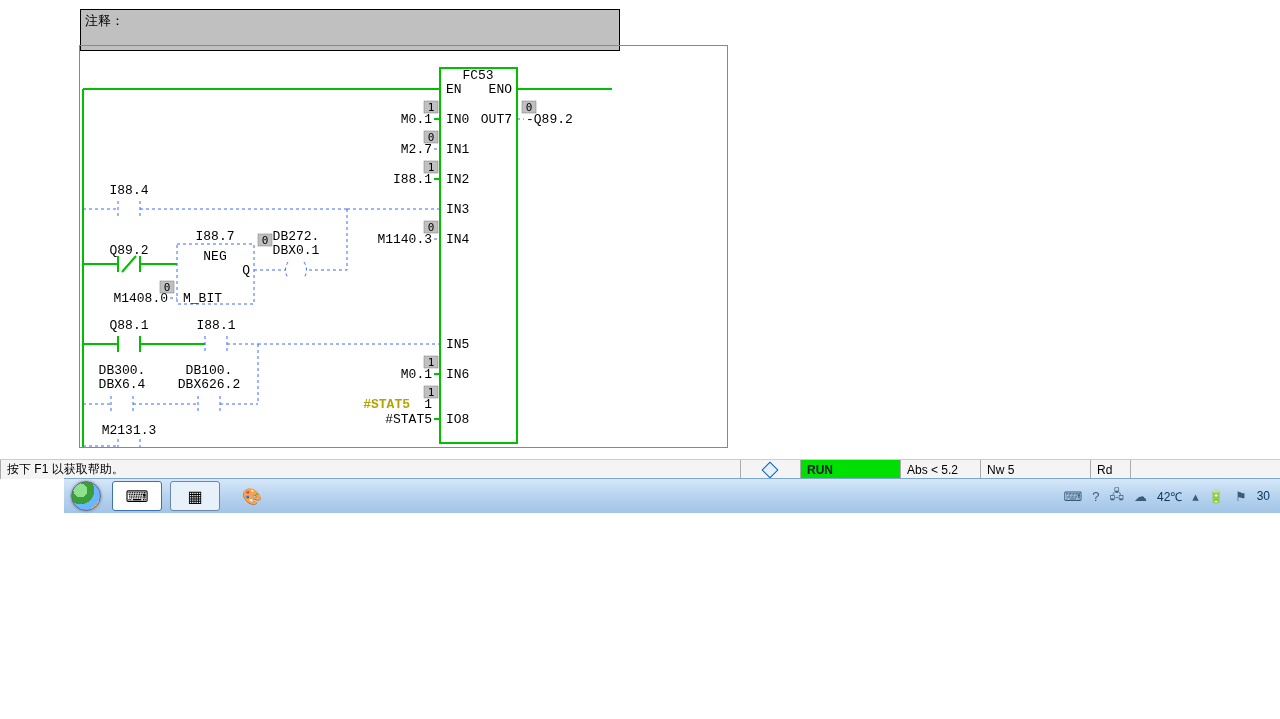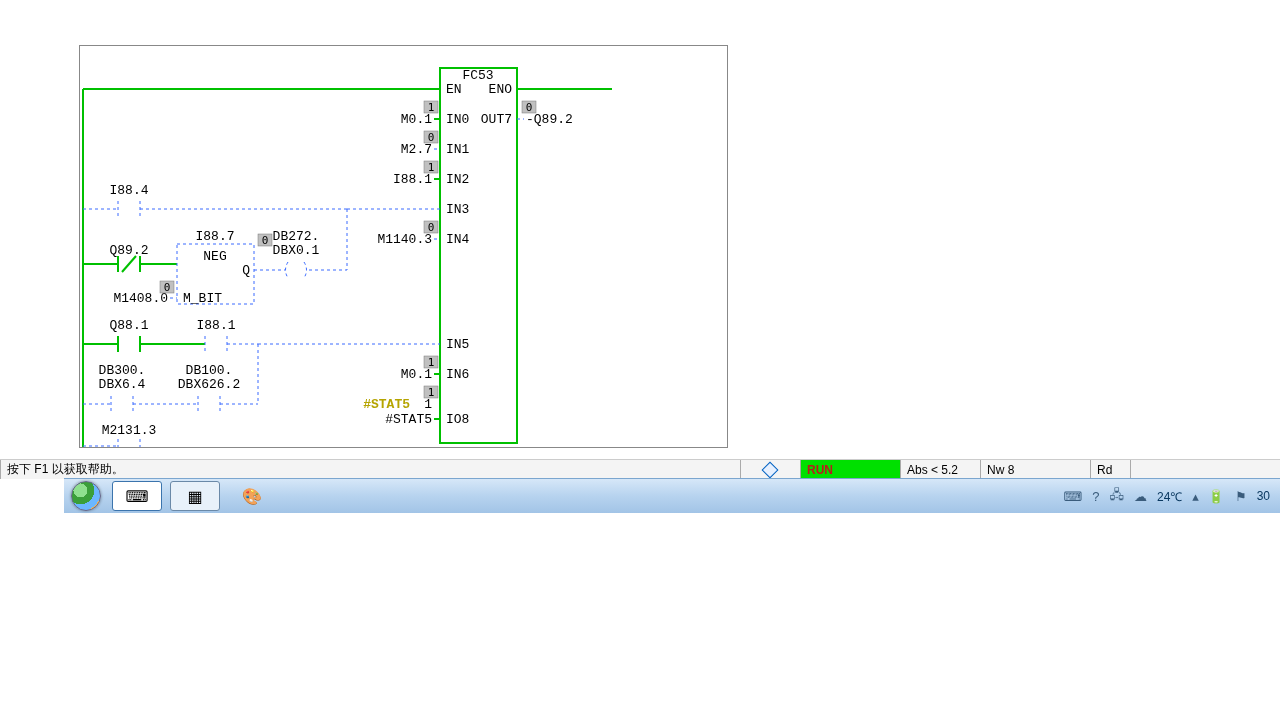--- a/index.html
+++ b/index.html
@@ -4,39 +4,42 @@
 <style>
   html,body{margin:0;padding:0;font-family:"Microsoft YaHei","SimSun",Arial,sans-serif;font-size:12px;background:#fff;color:#000;overflow:hidden}
   .app{width:1280px;height:719px;position:relative}
   .comment-box{position:absolute;left:80px;top:9px;width:530px;height:36px;background:#c0c0c0;border:1px solid #000;padding:2px 4px;font-size:13px}
   .network-frame{position:absolute;left:79px;top:45px;width:647px;height:401px;border:1px solid #888}
   .diagram{position:absolute;left:0;top:0;width:100%;height:100%}
   .status-bar{position:absolute;left:0;top:459px;width:100%;height:19px;display:flex;align-items:flex-start;font-size:12px;background:#f4f4f4;border-top:1px solid #ccc}
   .status-bar .cell{height:100%;border-left:1px solid #aaa;padding:0 6px;display:flex;align-items:center;box-sizing:border-box}
   .status-help{flex:0 0 auto;width:740px;padding-left:6px;border-left:none}
   .status-mid{width:60px;justify-content:center}
-  .status-run{width:100px;background:#00e000;color:#b91c1c;font-weight:bold;justify-content:flex-start}
+  .status-run{width:100px;background:#00e000;color:#0f172a;font-weight:bold;justify-content:flex-start}
   .status-abs{width:80px}
   .status-nw{width:110px}
   .status-rd{width:40px}
   .status-tail{flex:1}
   .diamond{width:10px;height:10px;transform:rotate(45deg);border:1px solid #0060c0;background:#e6f0ff;margin-right:2px}
   .taskbar{position:absolute;left:64px;top:478px;right:0;height:34px;background:linear-gradient(#d6e7f8,#b7d3ef 50%,#a2c4e6);display:flex;align-items:center;border-top:1px solid #7ba6cf}
   .start-orb{width:44px;height:34px;margin-left:0;display:flex;align-items:center;justify-content:center}
   .orb{width:28px;height:28px;border-radius:50%;background:radial-gradient(circle at 30% 30%,#8fe08f 0 25%,#3a9f3a 25% 50%,#6bb7ff 50% 75%,#ffb84d 75% 100%);border:1px solid #668;box-shadow:0 0 3px rgba(0,0,0,.4)}
   .task-btn{width:48px;height:28px;margin:0 4px;border:1px solid #6a89a8;background:#e8f1fa;border-radius:3px;display:flex;align-items:center;justify-content:center;font-size:16px}
   .task-btn.active{background:#fff;border-color:#3b74ad}
   .tray{margin-left:auto;display:flex;align-items:center;gap:10px;padding-right:10px;color:#0a3860;font-size:12px}
   .tray .ico{font-size:13px;color:#3a5c7c}
   .mono{font-family:Consolas,"Courier New",monospace}
 </style>
 </head>
 <body>
 <div class="app">
 
+<div class="comment-box">
+  <span>注释：</span>
+</div>
 
 <div class="network-frame">
 <svg class="diagram mono" viewBox="0 0 647 401">
   <defs>
     <style>
       .on{stroke:#00c000;stroke-width:2;fill:none}
       .off{stroke:#3a6aff;stroke-width:1;stroke-dasharray:3 3;fill:none}
       .box{stroke:#00c000;stroke-width:2;fill:none}
       .txt{font-family:Consolas,"Courier New",monospace;font-size:13px}
       .ytxt{fill:#b5a400;font-weight:bold}
@@ -170,21 +173,21 @@
 </svg>
 </div>
 
 <div class="status-bar">
   <div class="cell status-help">按下 F1 以获取帮助。</div>
   <div class="cell status-mid">
         <div class="diamond"></div>
       </div>
   <div class="cell status-run">RUN</div>
   <div class="cell status-abs">Abs &lt; 5.2</div>
-  <div class="cell status-nw">Nw 8</div>
+  <div class="cell status-nw">Nw 5</div>
   <div class="cell status-rd">Rd</div>
   <div class="cell status-tail"></div>
 </div>
 
 <div class="taskbar">
   <div class="start-orb">
         <div class="orb"></div>
       </div>
   <div class="task-btn active">
         <span>⌨</span>
@@ -193,21 +196,21 @@
         <span>▦</span>
       </div>
   <div class="task-btn" style="border:none;background:transparent">
         <span>🎨</span>
       </div>
   <div class="tray">
     <span class="ico">⌨</span>
     <span class="ico">?</span>
     <span class="ico">🖧</span>
     <span class="ico">☁</span>
-    <span>24℃</span>
+    <span>42℃</span>
     <span class="ico">▴</span>
     <span class="ico">🔋</span>
     <span class="ico">⚑</span>
     <span>30</span>
   </div>
 </div>
 
 </div>
 
 </body></html>

